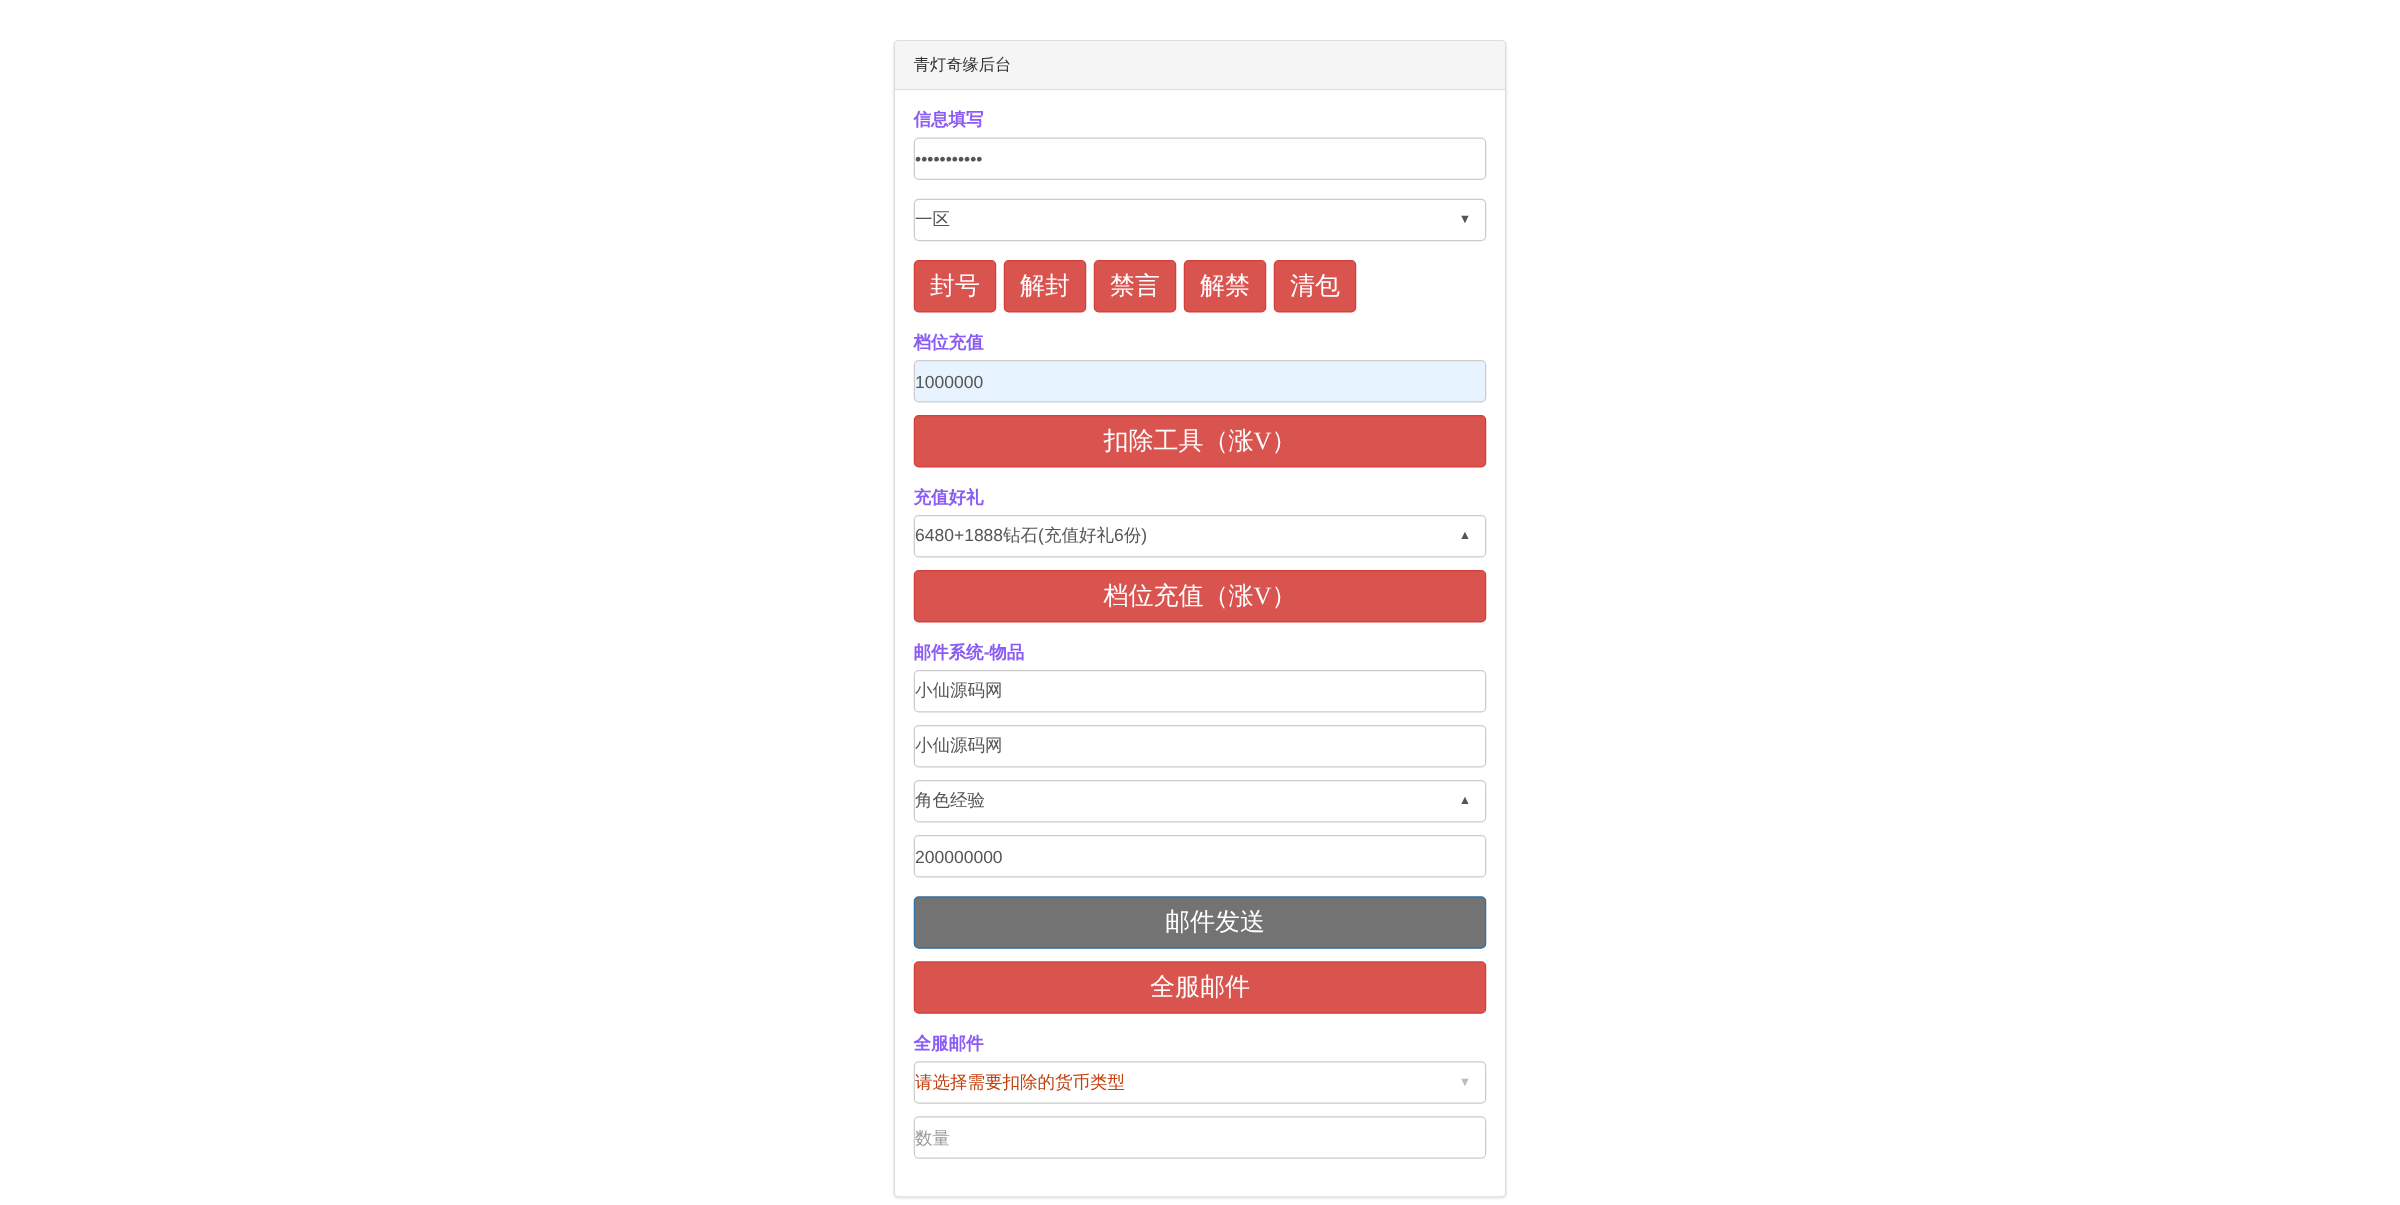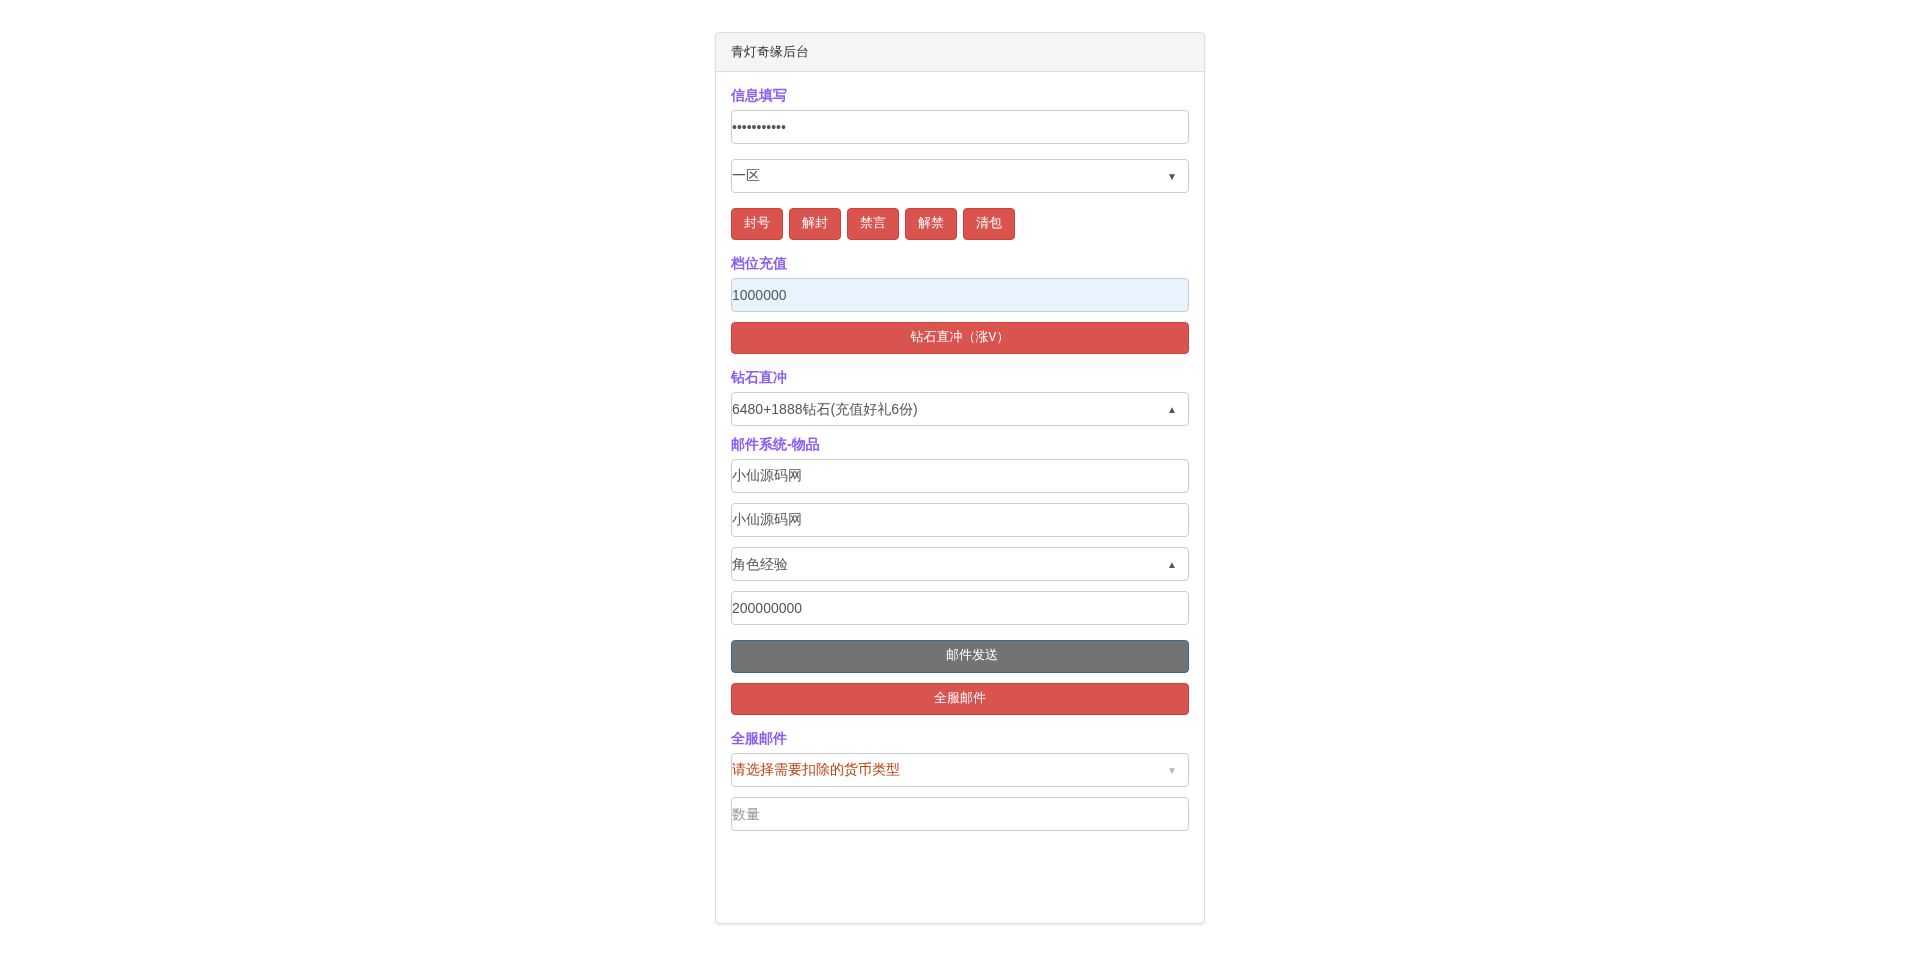--- a/index.html
+++ b/index.html
@@ -78,27 +78,27 @@
   select.form-control {
     -webkit-appearance: none;
     -moz-appearance: none;
     appearance: none;
     padding-right: 28px;
     background: #fff;
   }
   .btn {
     display: inline-block;
     padding: 6px 12px;
-    font-size: 13px;
+    font-size: 20px;
     line-height: 1.4;
     text-align: center;
     border: 1px solid transparent;
     border-radius: 4px;
     cursor: pointer;
-    font-family: Liberation Mono, monospace;
+    font-family: Liberation Serif, serif;
     color: #fff;
   }
   .btn-danger { background: #d9534f; border-color: #d43f3a; }
   .btn-primary { background: #737373; border-color: #2e6da4; padding-left: 36px; }
   .btn-block { display: block; width: 100%; }
   .btn-row { display: flex; flex-wrap: wrap; gap: 6px; }
   .btn-row .btn { flex: 0 0 auto; }
   
   ::-webkit-scrollbar { width: 16px; background: #f1f1f1; }
   ::-webkit-scrollbar-thumb { background: #c1c1c1; }
@@ -132,31 +132,34 @@
         <button class="btn btn-danger">禁言</button>
         <button class="btn btn-danger">解禁</button>
         <button class="btn btn-danger">清包</button>
       </div>
 
       <div class="form-group-tight">
         <label class="control-label">档位充值</label>
         <input type="text" class="form-control highlight" value="1000000" style="">
       </div>
       <div class="form-group">
-        <button class="btn btn-danger btn-block">钻石直冲（涨V）</button>
-      </div>
-
-      <div class="form-group-tight">
-        <label class="control-label">钻石直冲</label>
+        <button class="btn btn-danger btn-block">扣除工具（涨V）</button>
+      </div>
+
+      <div class="form-group-tight">
+        <label class="control-label">充值好礼</label>
         <div class="select-wrap">
           <select class="form-control">
             <option>6480+1888钻石(充值好礼6份)</option>
           </select>
           <span class="caret">▲</span>
         </div>
+      </div>
+      <div class="form-group">
+        <button class="btn btn-danger btn-block">档位充值（涨V）</button>
       </div>
 
       <div class="form-group-tight">
         <label class="control-label">邮件系统-物品</label>
         <input type="text" class="form-control" value="小仙源码网" style="">
       </div>
       <div class="form-group-tight">
         <input type="text" class="form-control" value="小仙源码网" style="">
       </div>
       <div class="form-group-tight">

